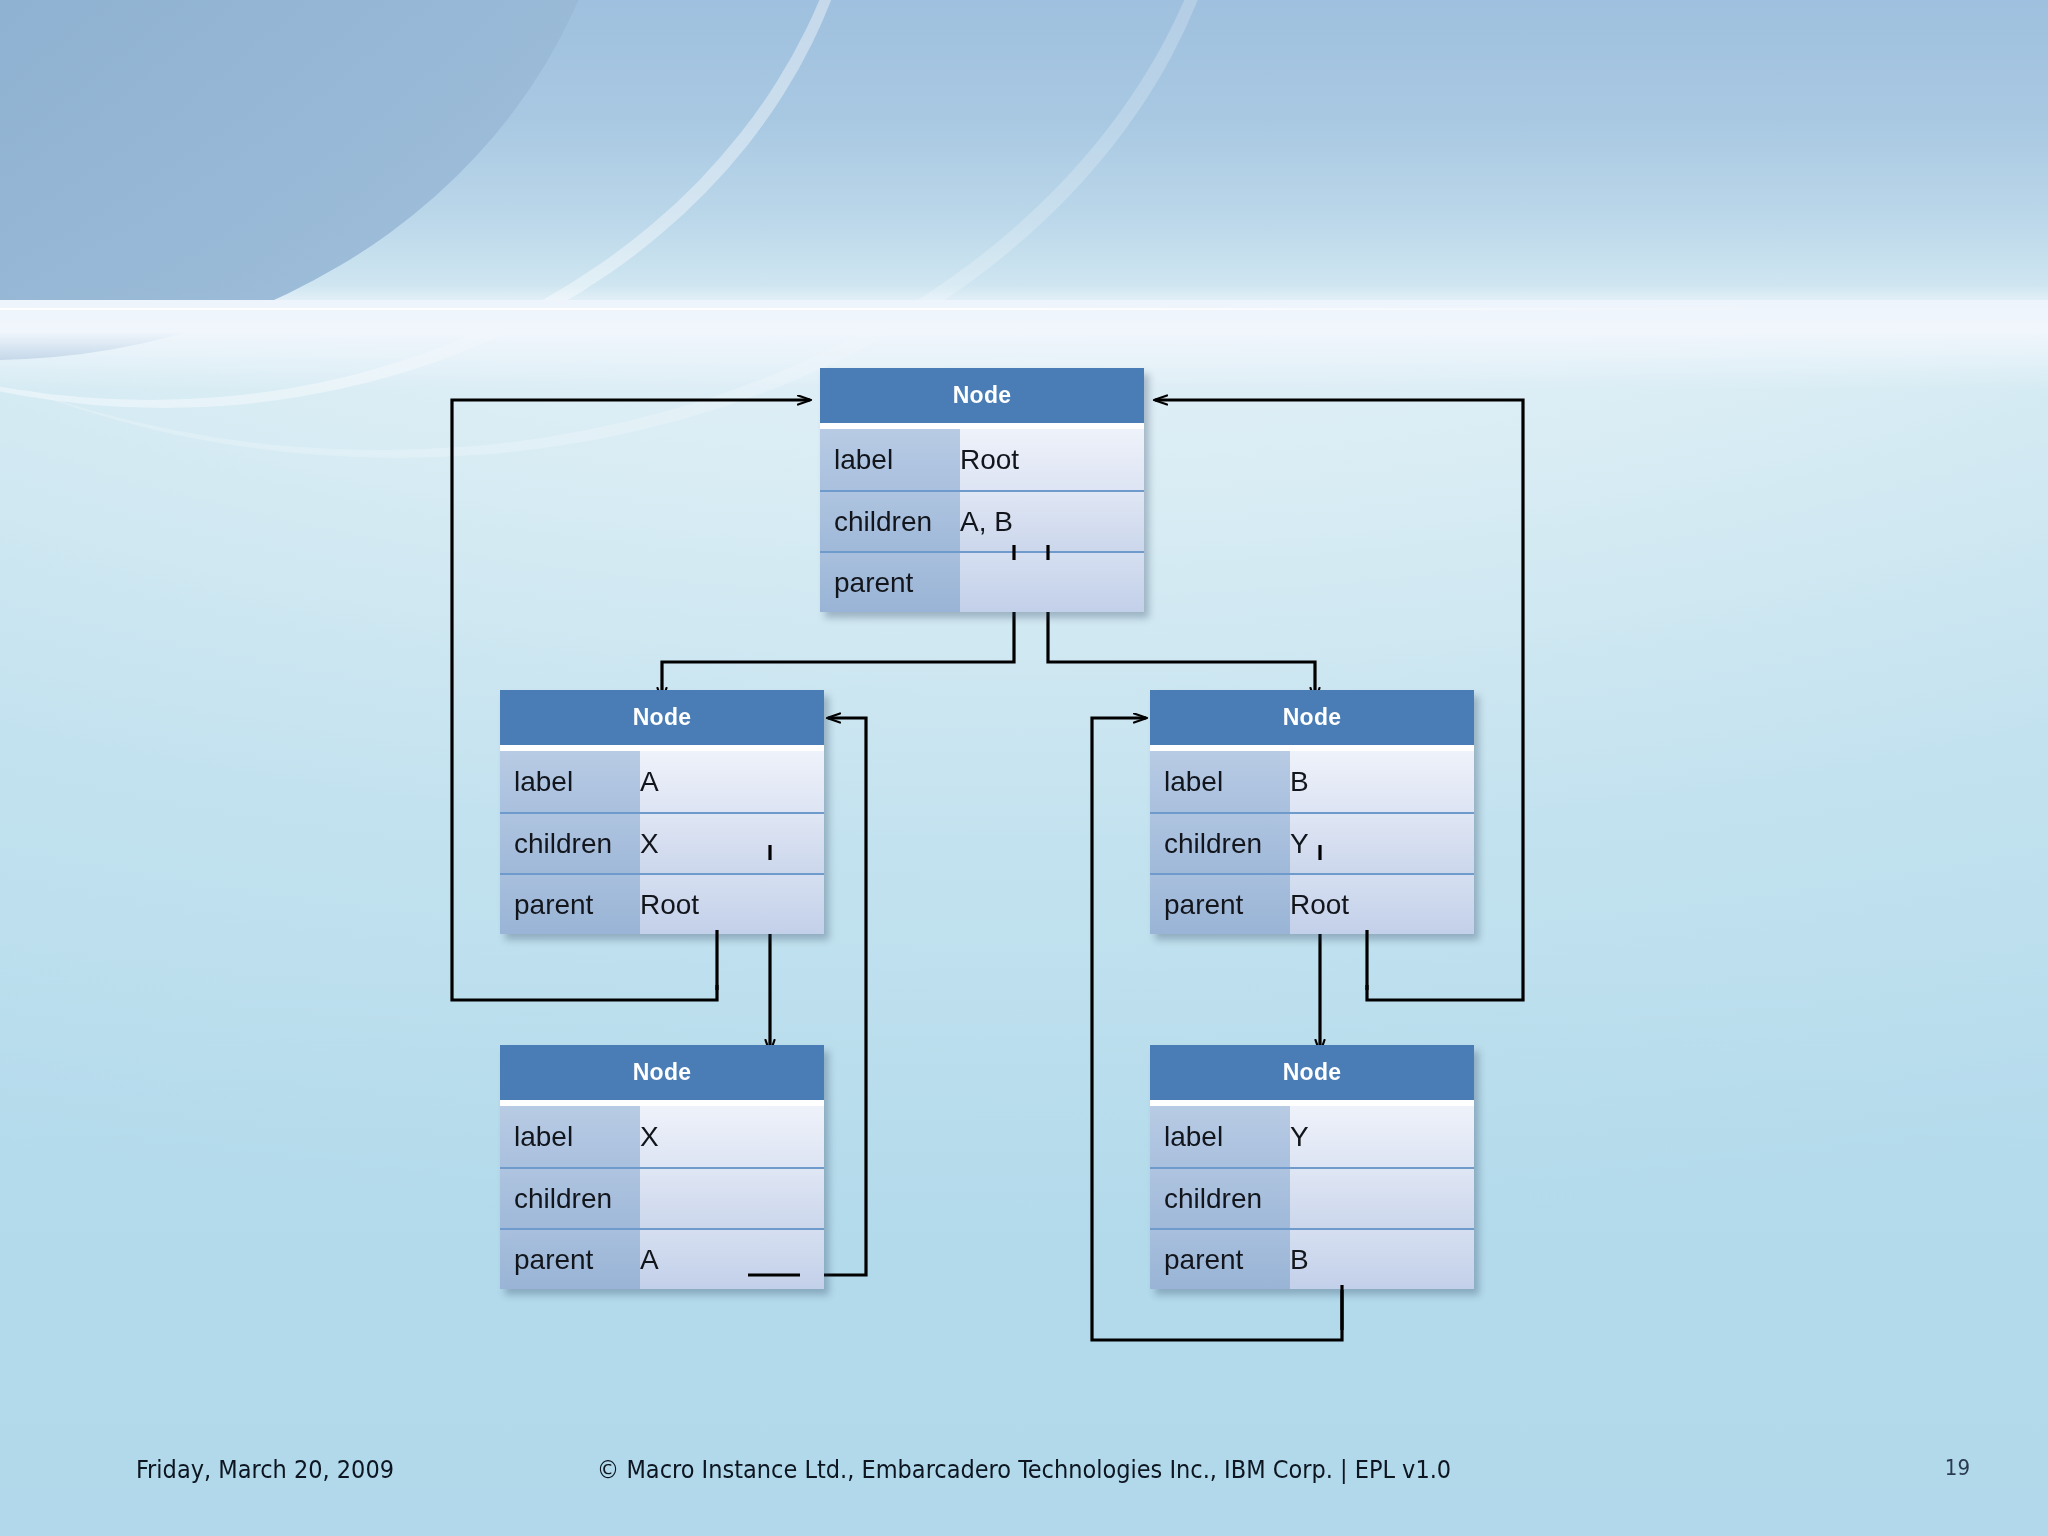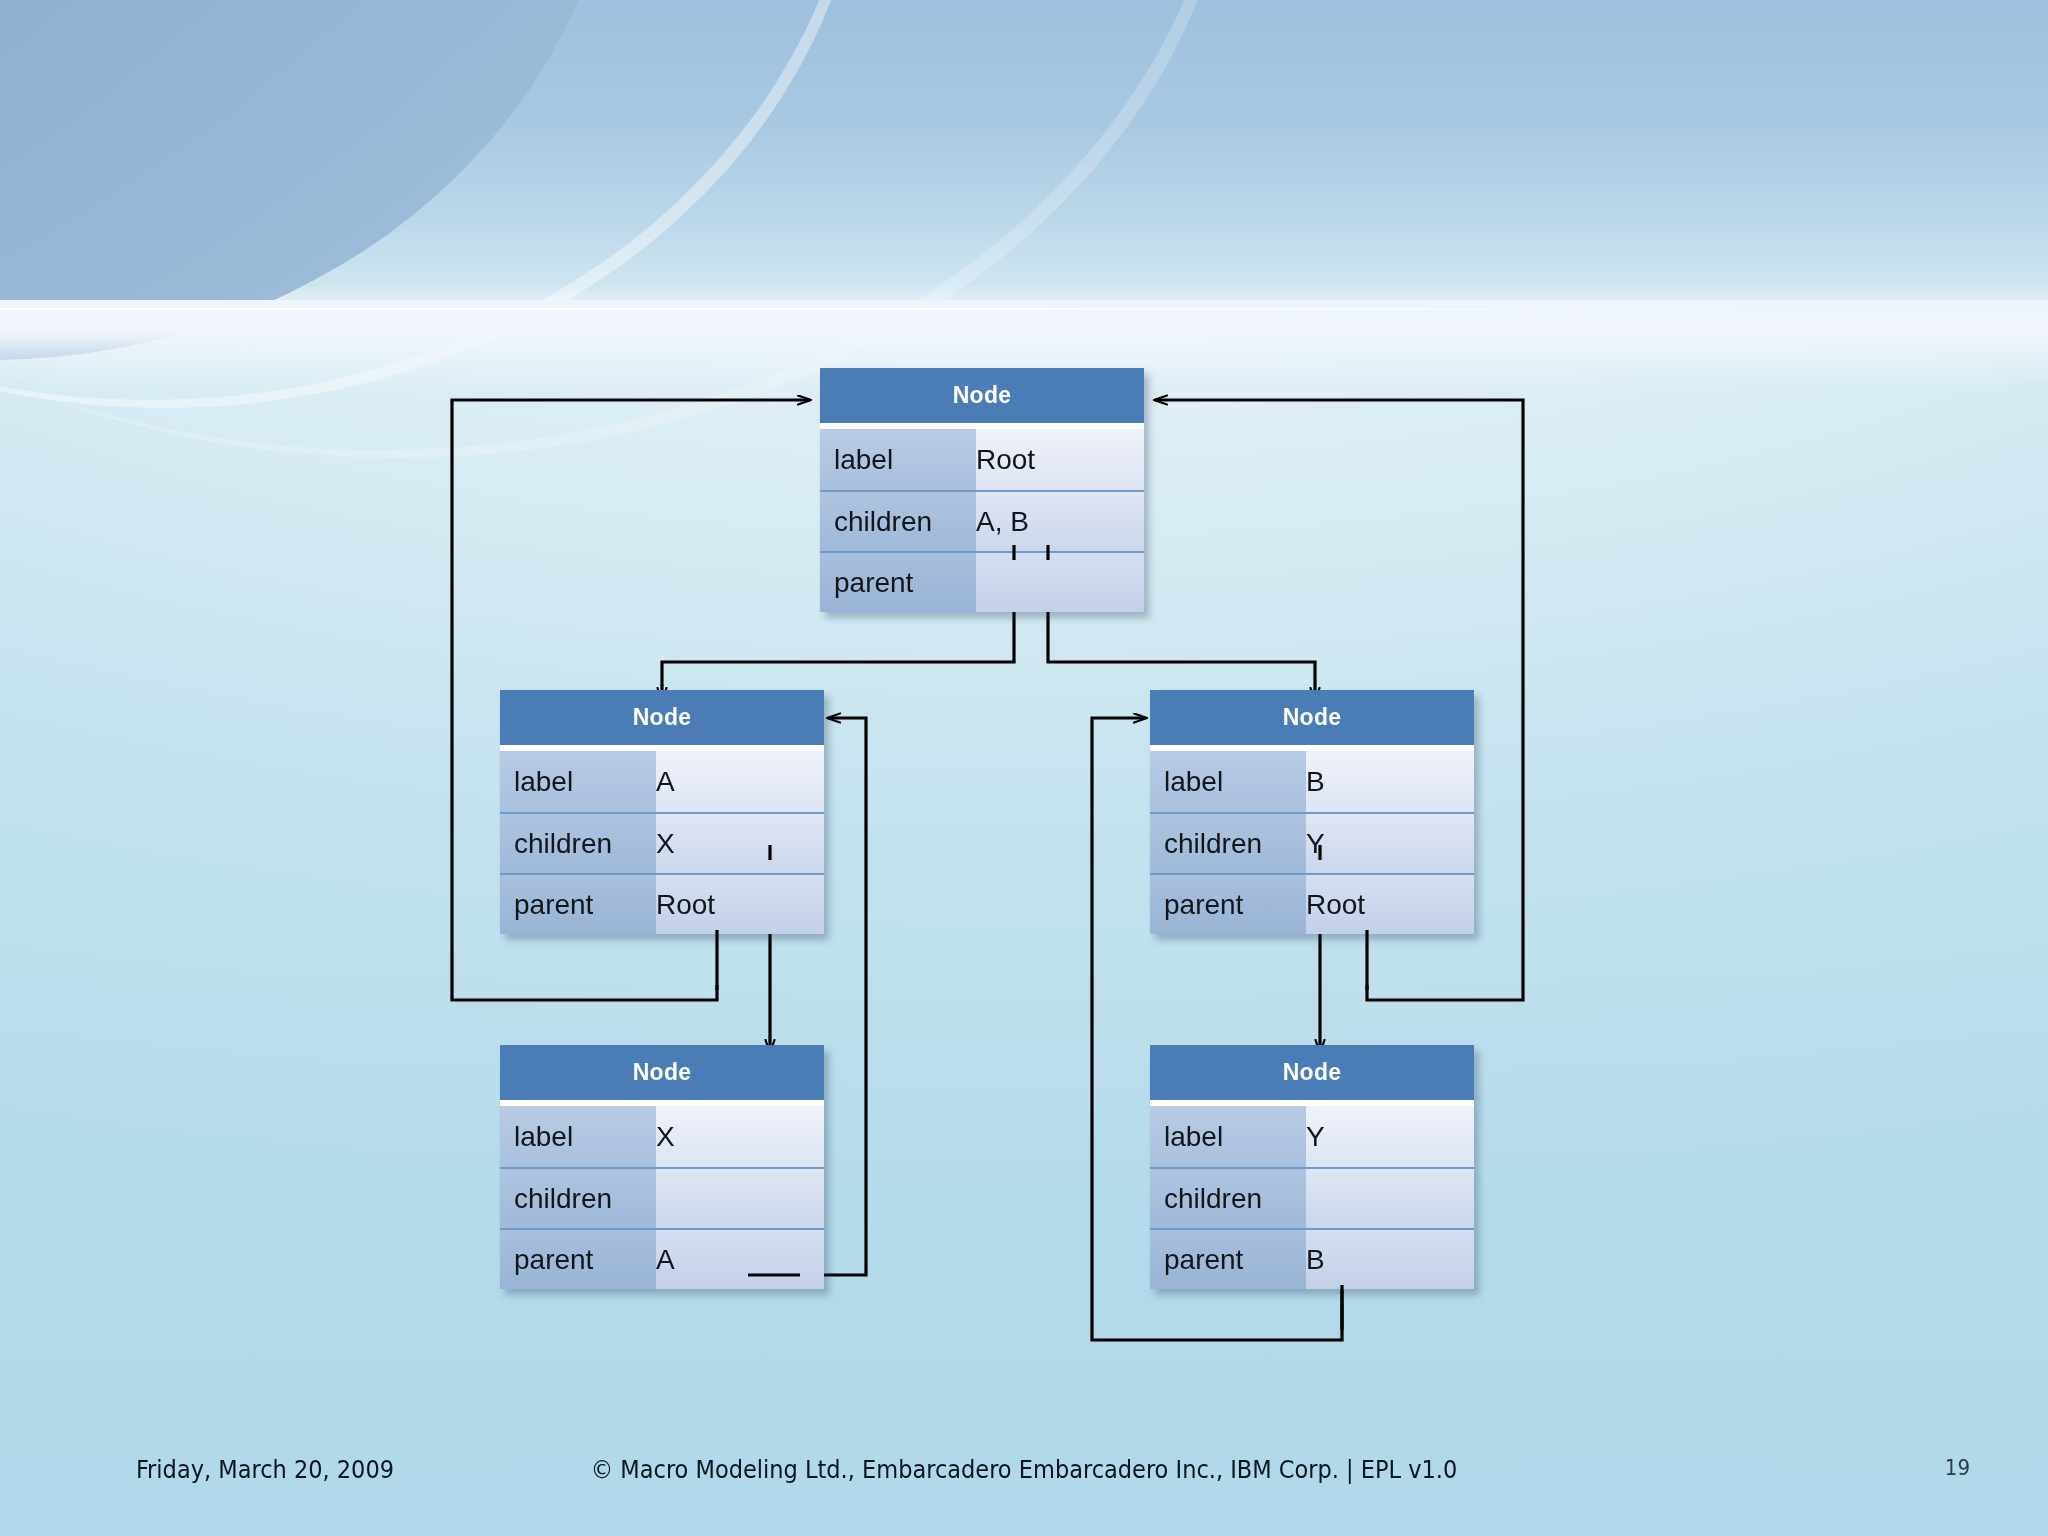--- a/index.html
+++ b/index.html
@@ -118,21 +118,21 @@
   }
   .node-row {
     display: flex;
     height: 61px;
   }
   .node-row + .node-row .cell-key,
   .node-row + .node-row .cell-val {
     border-top: 2px solid #6e9bcb;
   }
   .cell-key {
-    width: 156px;
+    width: 140px;
     box-sizing: border-box;
     display: flex;
     align-items: center;
     padding-left: 14px;
     font-size: 28px;
     color: #12161c;
     background: linear-gradient(to bottom, #b3c8e2 0%, #a7bfdd 100%);
   }
   .cell-val {
     flex: 1;
@@ -334,16 +334,16 @@
 
       <path d="M 1367,930 L 1367,990"></path>
 
       <path d="M 748,1275 L 800,1275"></path>
 
       <path d="M 1342,1285 L 1342,1330"></path>
     </g>
   </svg>
 
   <div class="footer-date">Friday, March 20, 2009</div>
-  <div class="footer-center">© Macro Modeling Ltd., Embarcadero Embarcadero Inc., IBM Corp. | EPL v1.0</div>
+  <div class="footer-center">© Macro Instance Ltd., Embarcadero Technologies Inc., IBM Corp. | EPL v1.0</div>
   <div class="footer-page">19</div>
 
 </div>
 
 </body></html>

